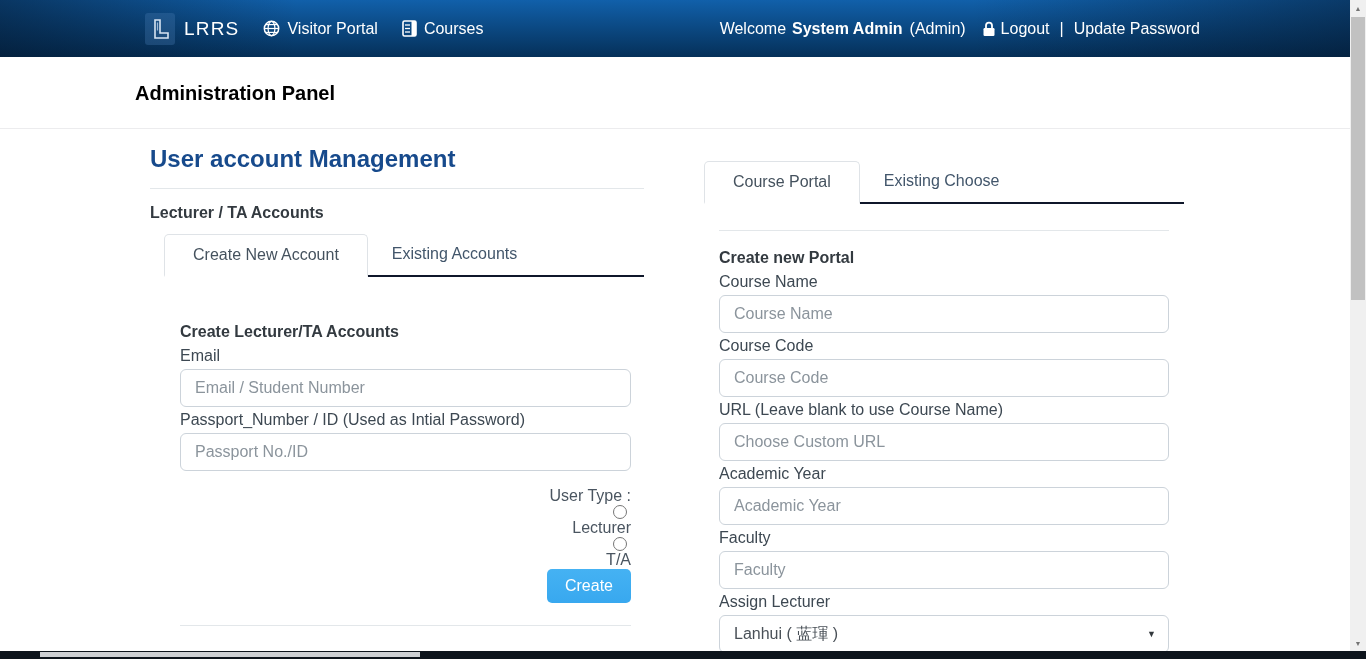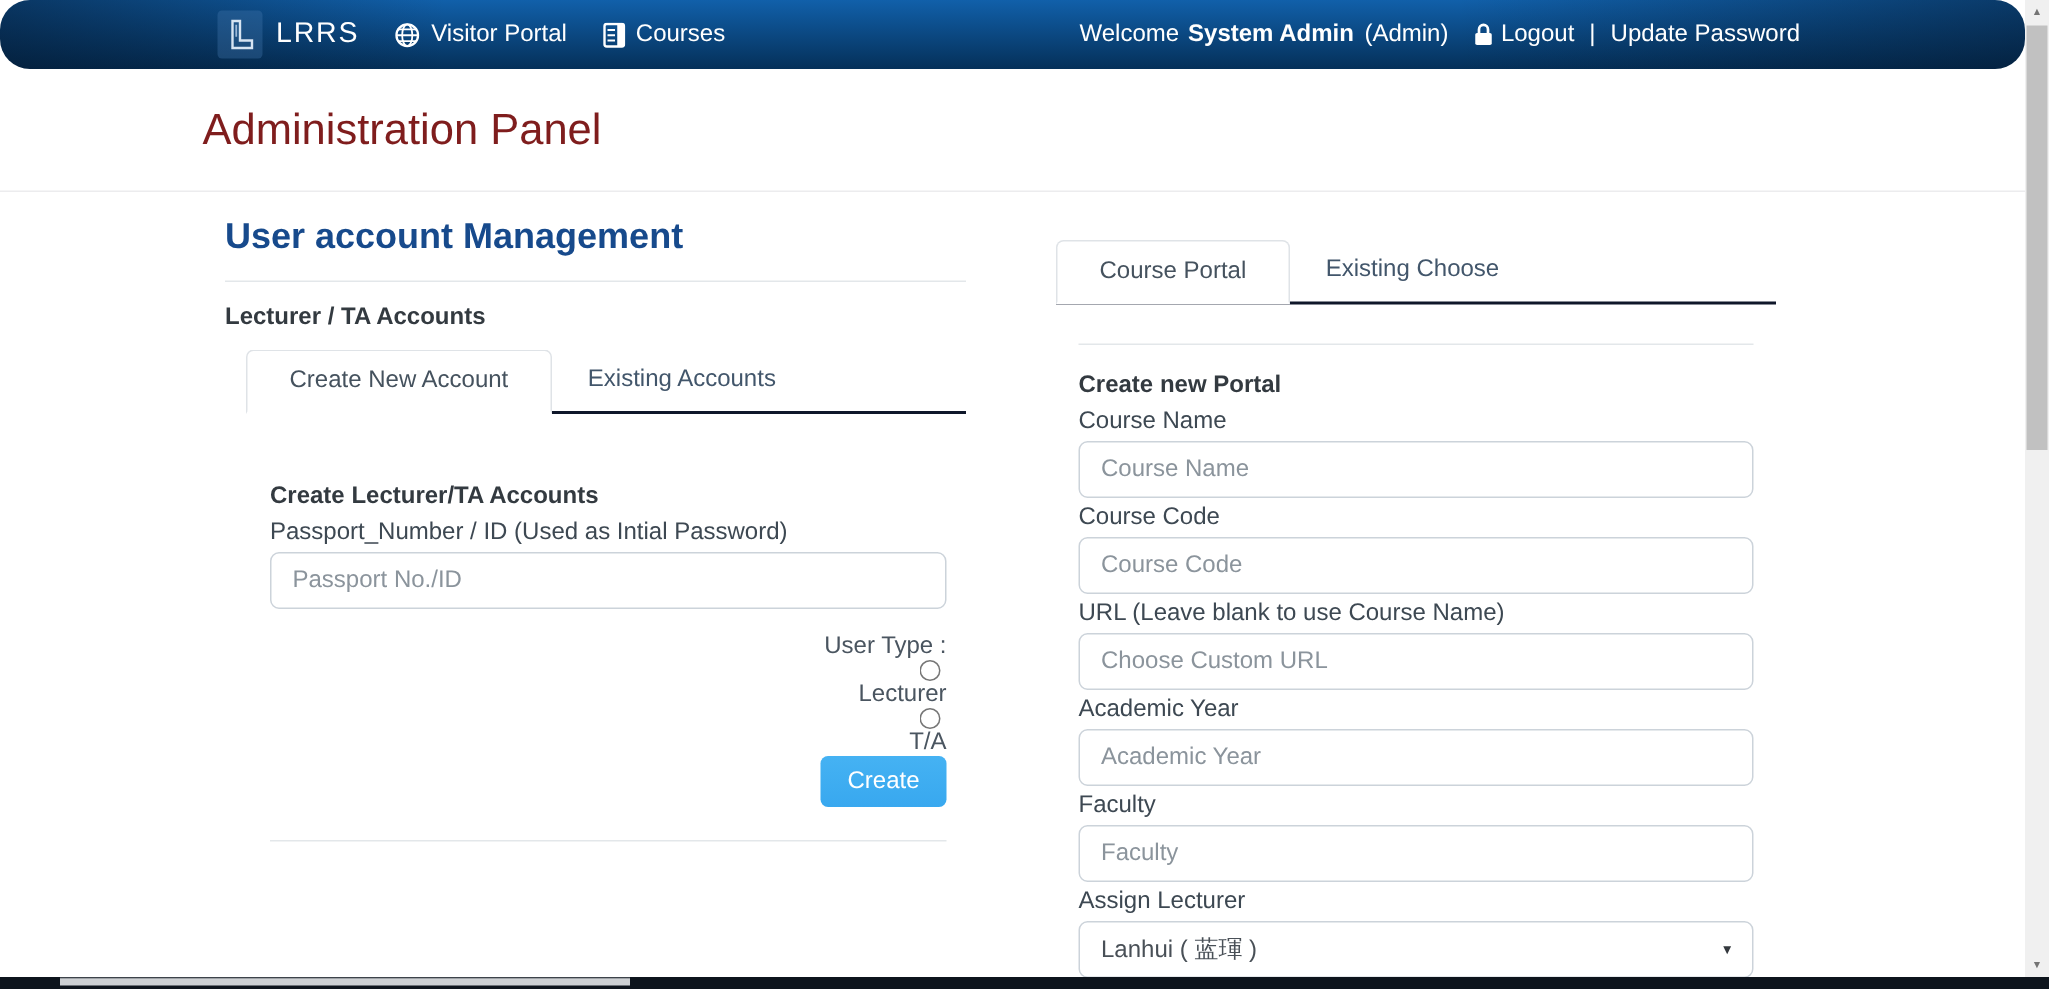--- a/index.html
+++ b/index.html
@@ -6,29 +6,28 @@
   html, body { width: 1366px; height: 659px; overflow: hidden; }
   body {
     font-family: "Liberation Sans", "DejaVu Sans", sans-serif;
     background: #ffffff;
     color: #3d4852;
     position: relative;
   }
 
   
   .navbar {
-    width: 1350px; height: 46px;
+    width: 1350px; height: 57px;
     display: flex; align-items: center;
     padding: 0 150px 0 145px;
     background-image:
       linear-gradient(to right, rgba(3,20,40,.55), rgba(3,20,40,0) 22%, rgba(3,20,40,0) 72%, rgba(3,20,40,.5)),
       linear-gradient(to bottom, #1160aa, #053059);
     color: #ffffff;
     font-size: 16px;
-    border-radius: 20px;
   }
   .nav-left { display: flex; align-items: center; }
   .brand { display: flex; align-items: center; gap: 9px; cursor: pointer; }
   .brand-logo {
     width: 30px; height: 32px; border-radius: 3px;
     background: rgba(70,120,175,.35);
     display: flex; align-items: center; justify-content: center;
   }
   .brand-text { font-size: 19px; letter-spacing: 1.2px; font-weight: 500; }
   .nav-link { display: flex; align-items: center; gap: 7px; margin-left: 24px; cursor: pointer; }
@@ -39,21 +38,21 @@
   .logout { display: flex; align-items: center; gap: 5px; cursor: pointer; }
   .navsep { margin: 0 10px; }
   .updpass { cursor: pointer; }
 
   
   .page-header {
     width: 1350px;
     padding: 25px 0 23px 135px;
     border-bottom: 1px solid #ececee;
   }
-  .page-header h1 { font-size: 29px; font-weight: 400; color: #7f1d1d; }
+  .page-header h1 { font-size: 20px; font-weight: 700; color: #000000; }
 
   
   .content { position: relative; width: 1350px; height: 571px; }
   .left-col  { position: absolute; left: 150px; top: 16px;  width: 494px; }
   .right-col { position: absolute; left: 704px; top: 20px; width: 480px; }
 
   .left-col h2 { font-size: 24px; font-weight: 700; color: #174a8c; }
   hr.rule { border: none; border-top: 1px solid #e3e7ea; margin: 15px 0; }
   .section-sub { font-size: 16px; font-weight: 700; color: #333a40; margin: 6px 0 0 0; }
 
@@ -188,20 +187,24 @@
 
     <div class="nav-tabs">
       <div class="tab active">Create New Account</div>
       <div class="tab">Existing Accounts</div>
     </div>
 
     <div class="acct-form">
       <div class="form-heading">Create Lecturer/TA Accounts</div>
 
       <div class="field">
+        <label>Email</label>
+        <input type="text" placeholder="Email / Student Number" style="">
+      </div>
+      <div class="field">
         <label>Passport_Number / ID (Used as Intial Password)</label>
         <input type="text" placeholder="Passport No./ID" style="">
       </div>
 
       <div class="usertype-row">
         <span>User Type :</span>
         <input class="radio" type="radio" name="usertype" style="">
         <span>Lecturer</span>
         <input class="radio" type="radio" name="usertype" style="">
         <span>T/A</span>

